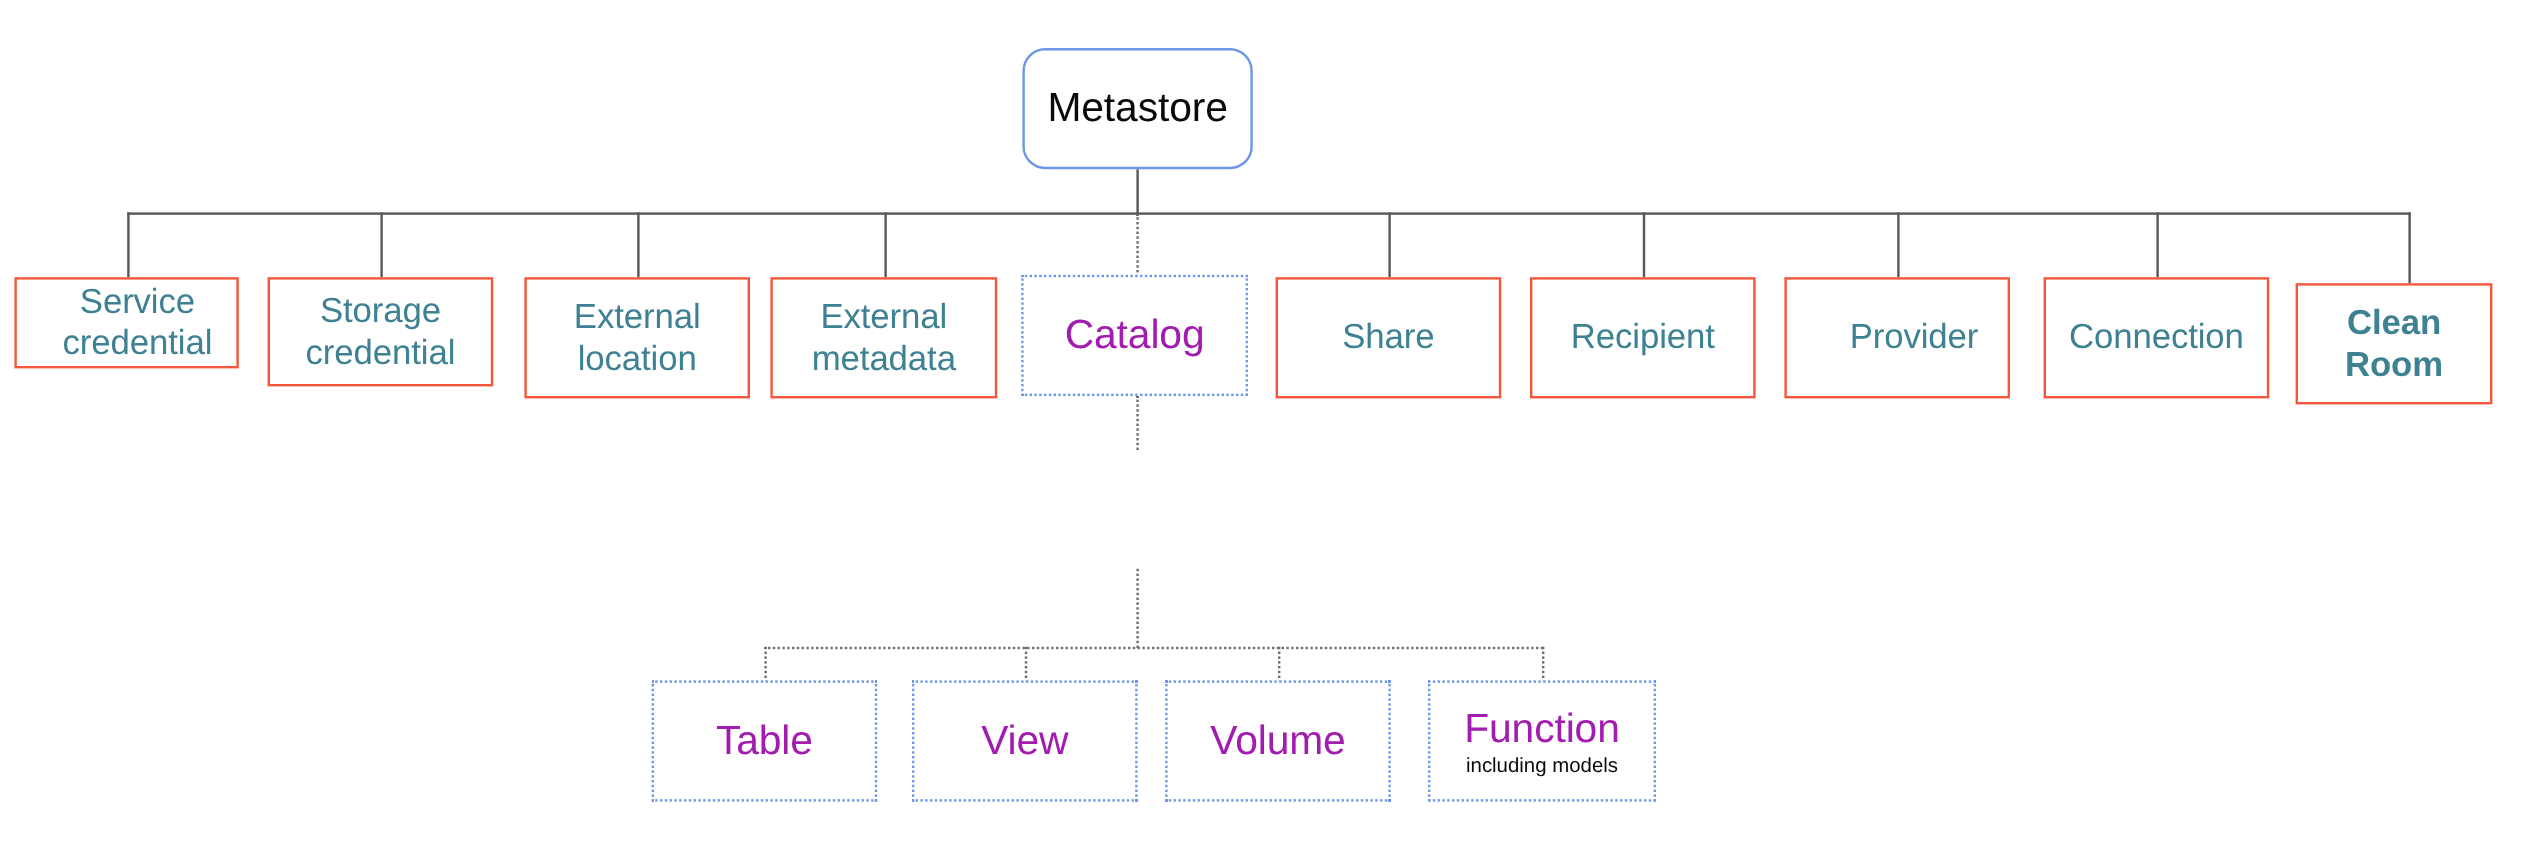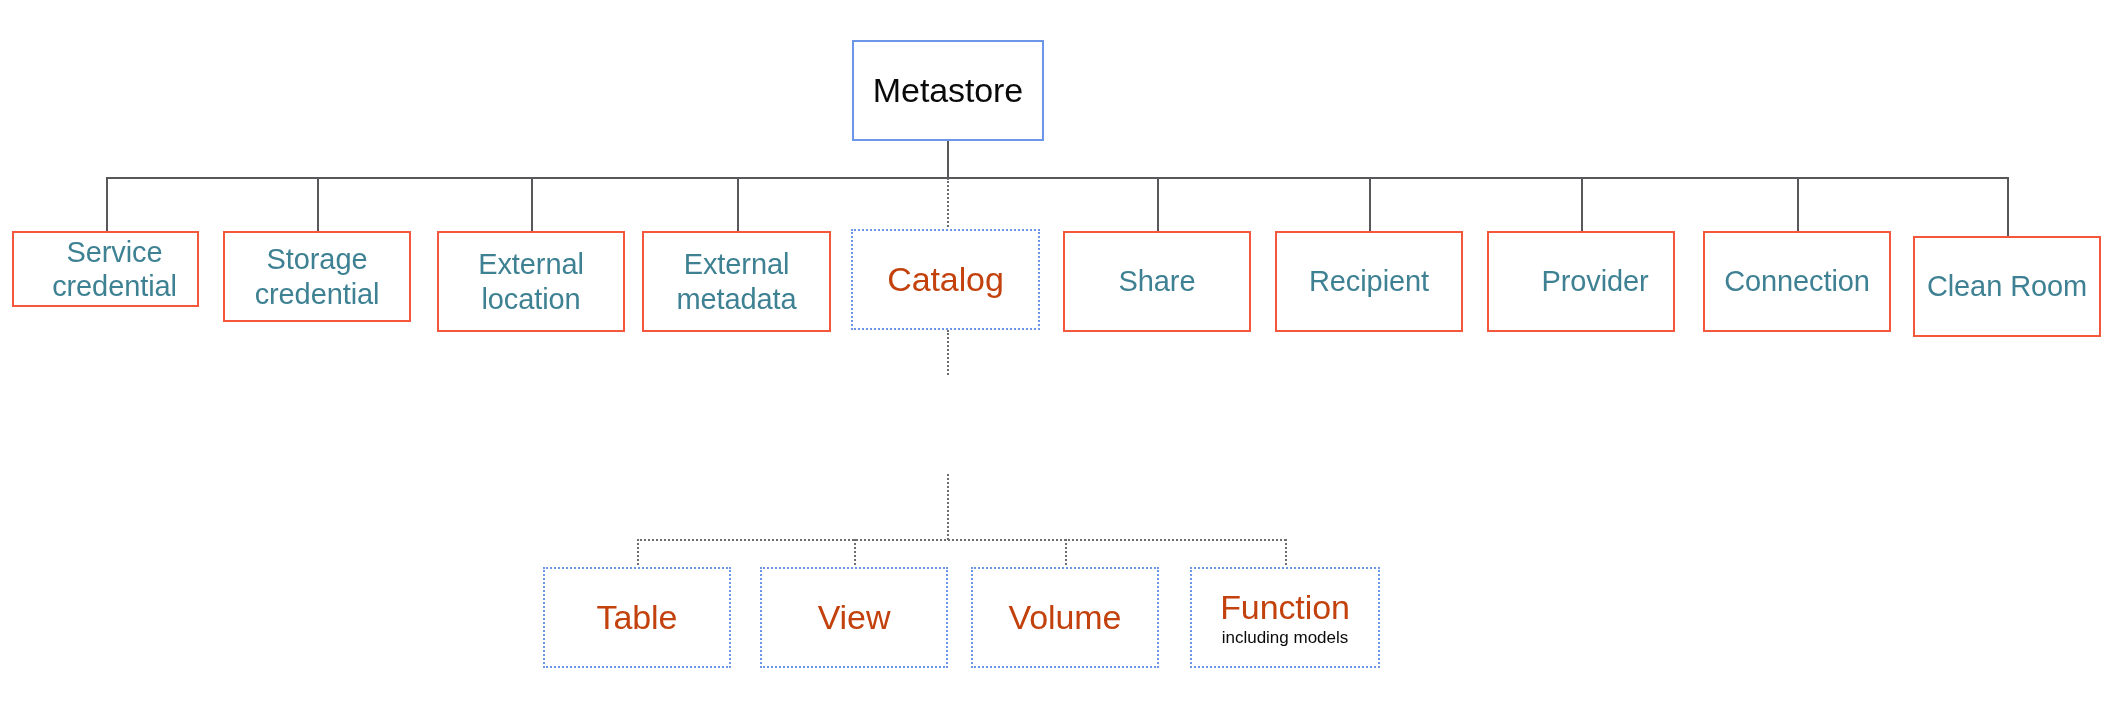--- a/index.html
+++ b/index.html
@@ -59,21 +59,21 @@
     color: #3e8193;
     font-size: 29px;
     letter-spacing: -0.1px;
   }
 
   
   .node.dataobj {
     border: 2px dotted #6d96e8;
   }
   .node.dataobj .title {
-    color: #c2410c;
+    color: #a21caf;
     font-size: 34px;
     letter-spacing: -0.1px;
   }
   .node.dataobj .subtitle {
     color: #0a0a0a;
     font-size: 17px;
     margin-top: 1px;
   }
 
   
@@ -118,21 +118,21 @@
 
   <div class="conn v-dotted" style="left:947px; top:474px; height:66px;"></div>
 
   <div class="conn h-dotted" style="left:637px; top:539px; width:649px;"></div>
 
   <div class="conn v-dotted" style="left:637px; top:539px; height:30px;"></div>
   <div class="conn v-dotted" style="left:854px; top:539px; height:30px;"></div>
   <div class="conn v-dotted" style="left:1065px; top:539px; height:30px;"></div>
   <div class="conn v-dotted" style="left:1285px; top:539px; height:30px;"></div>
 
-  <div class="node root" style="left:852px; top:40px; width:192px; height:101px;">
+  <div class="node root" style="left:852px; top:40px; width:192px; height:101px;border-radius:19px;">
     <span class="title">Metastore</span>
   </div>
 
   <div class="node securable" style="left:12px; top:231px; width:187px; height:76px;padding-left:18px;">
     <span class="title">Service
 credential</span>
   </div>
 
   <div class="node securable" style="left:223px; top:231px; width:188px; height:91px;">
     <span class="title">Storage
@@ -158,21 +158,21 @@
   </div>
 
   <div class="node securable" style="left:1487px; top:231px; width:188px; height:101px;padding-left:28px;">
     <span class="title">Provider</span>
   </div>
 
   <div class="node securable" style="left:1703px; top:231px; width:188px; height:101px;">
     <span class="title">Connection</span>
   </div>
 
-  <div class="node securable" style="left:1913px; top:236px; width:188px; height:101px;">
+  <div class="node securable" style="left:1913px; top:236px; width:164px; height:101px;font-weight:bold;">
     <span class="title">Clean Room</span>
   </div>
 
   <div class="node dataobj" style="left:851px; top:229px; width:189px; height:101px;">
     <span class="title">Catalog</span>
   </div>
 
 
   <div class="node dataobj" style="left:543px; top:567px; width:188px; height:101px;">
     <span class="title">Table</span>

